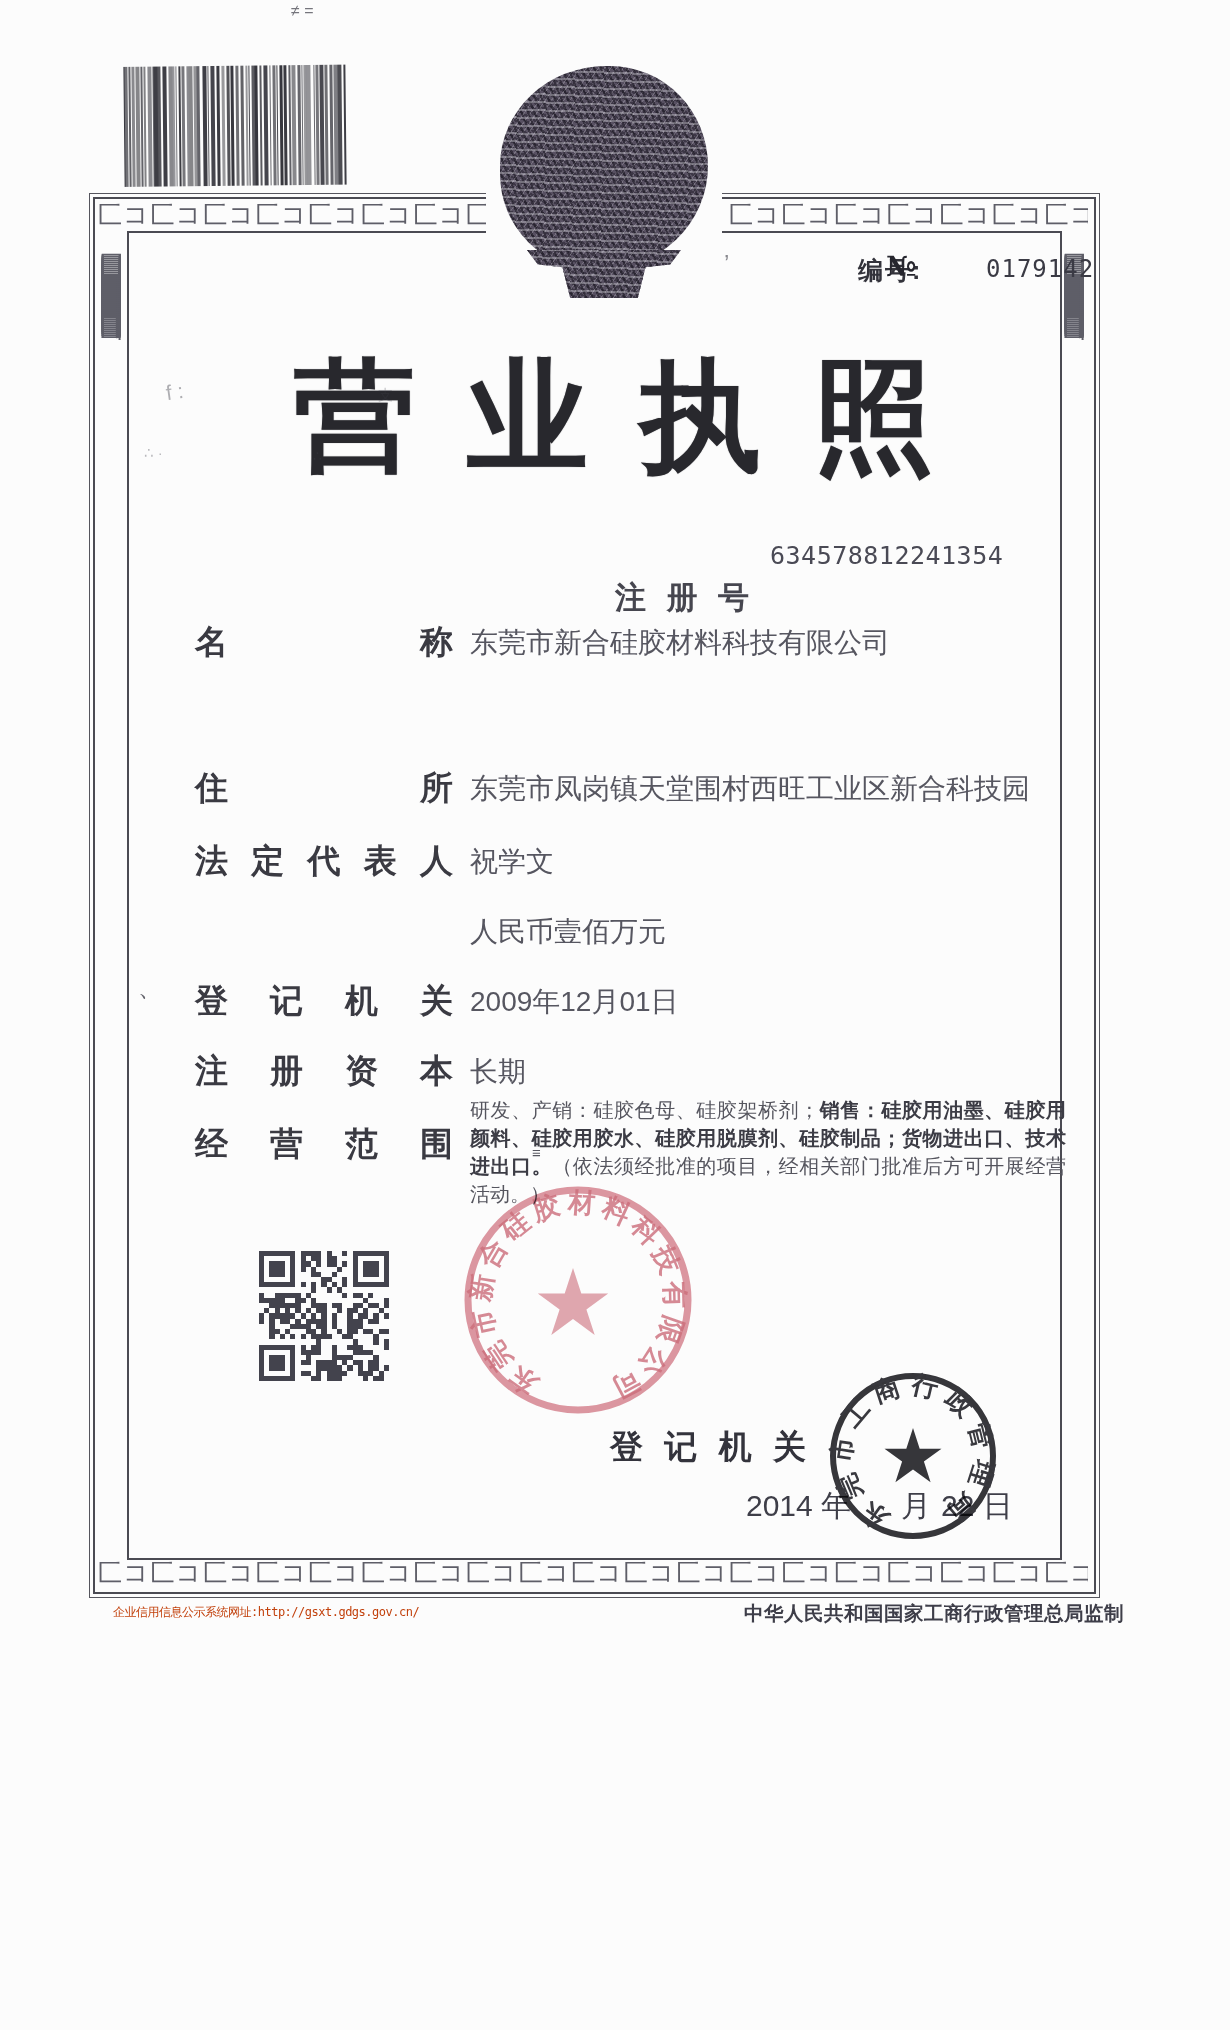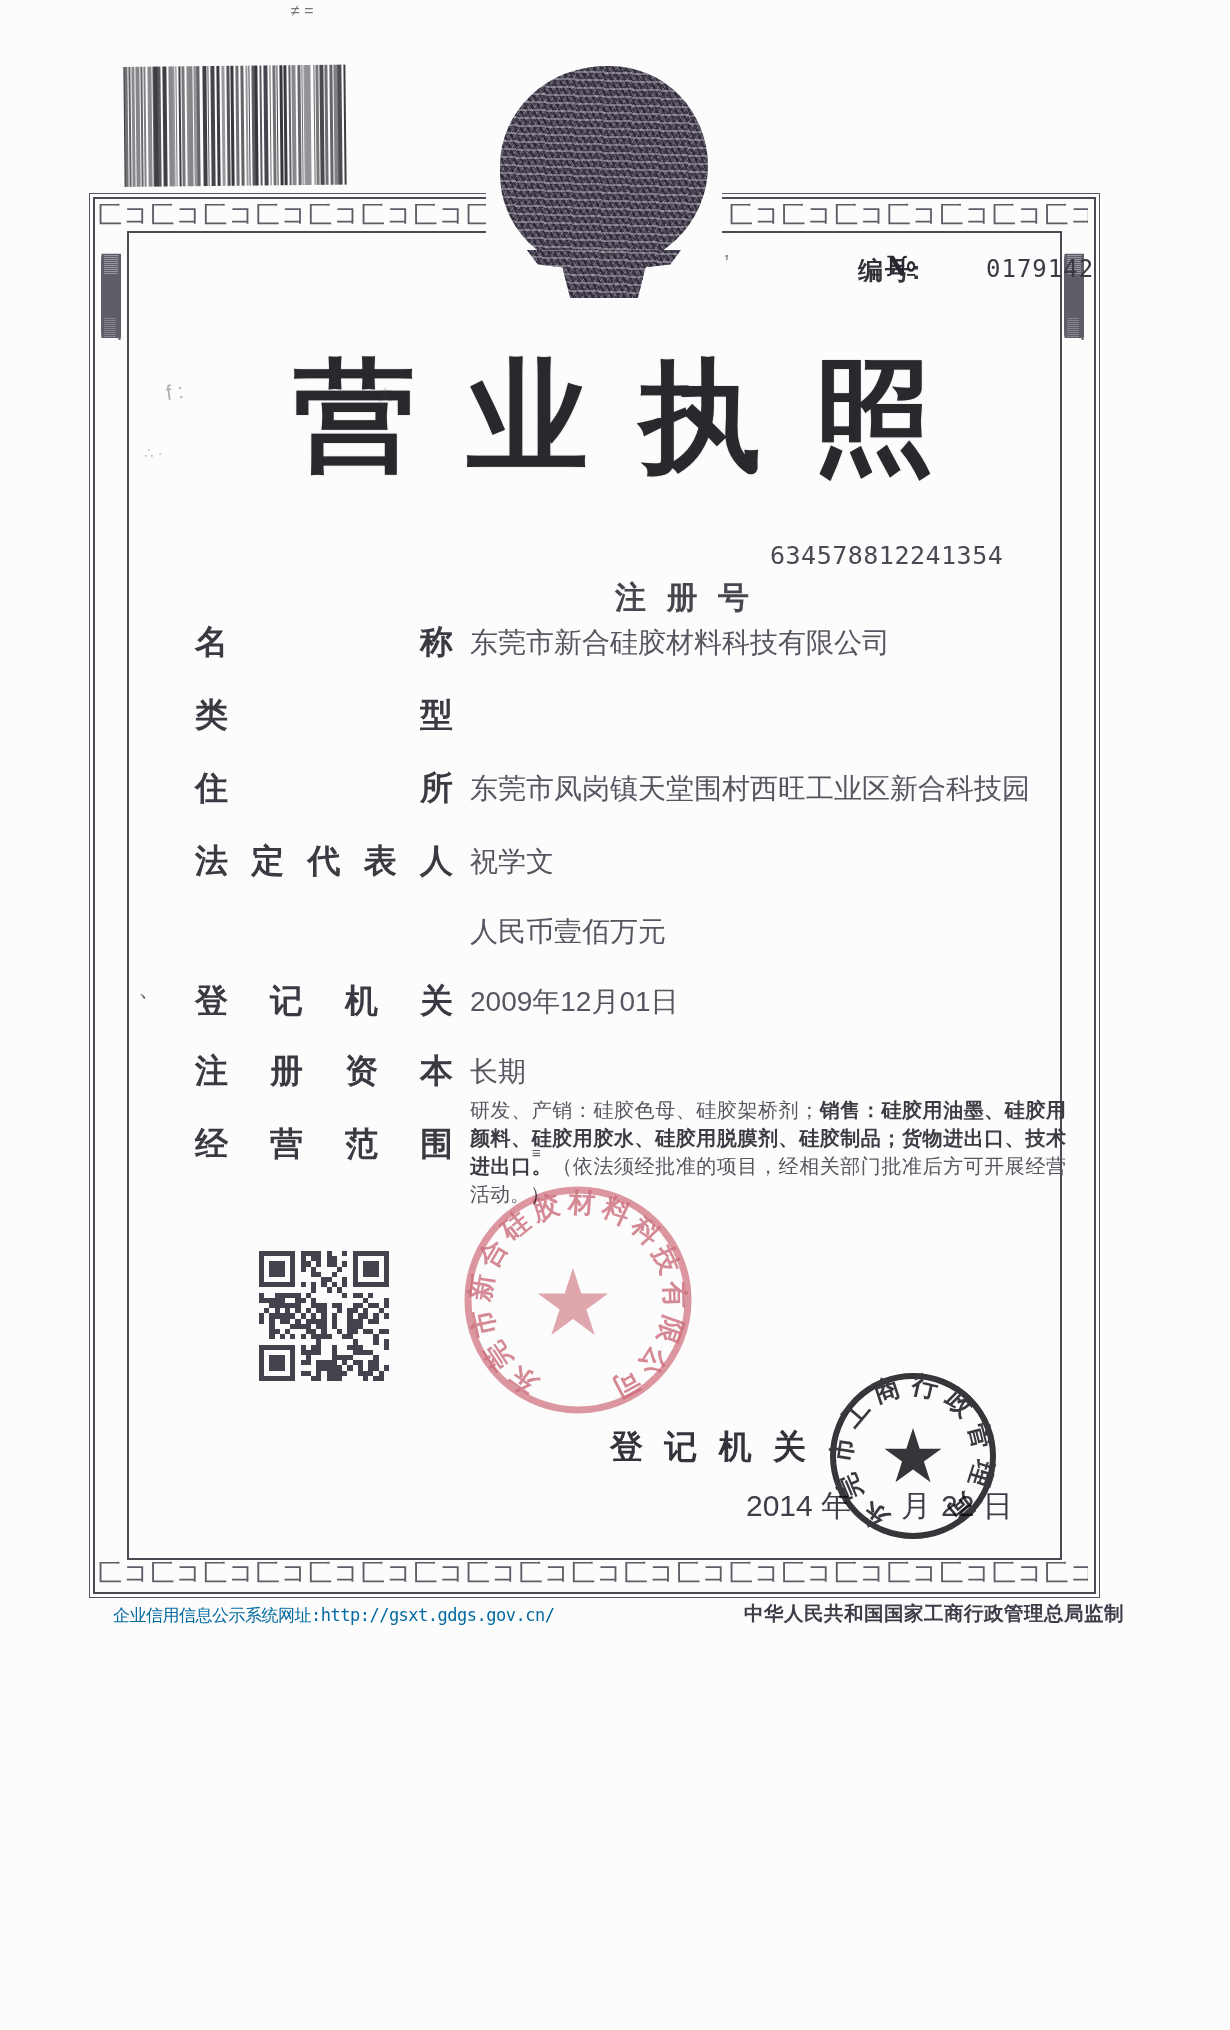--- a/index.html
+++ b/index.html
@@ -77,21 +77,21 @@
 
   
   .seal{position:absolute;mix-blend-mode:multiply;z-index:6;}
   .seal-red{left:458px;top:1180px;opacity:.85;}
   .seal-black{left:823px;top:1366px;opacity:.93;z-index:7;}
 
   
   .qr{position:absolute;left:259px;top:1251px;width:130px;height:130px;z-index:2;}
 
   
-  .footer-left{position:absolute;left:113px;top:1604px;font-size:17px;color:#0369a1;z-index:2;
+  .footer-left{position:absolute;left:113px;top:1604px;font-size:12px;color:#c2410c;z-index:2;
                font-family:"DejaVu Sans Mono","Liberation Mono",monospace;letter-spacing:-0.5px;text-align:center;}
   .footer-right{position:absolute;left:744px;top:1600px;font-size:19.5px;font-weight:600;
                 color:#3e3e49;letter-spacing:.5px;z-index:2;}
 
   .artifact{position:absolute;color:#3c3c46;z-index:2;white-space:nowrap;}
 </style>
 </head>
 <body>
 
 <div class="page">
@@ -170,21 +170,20 @@
   <div class="serial-sym">№</div>
   <div class="serial-num">0179142</div>
 
   <div class="license-title">营业执照</div>
 
   <div class="regno-label">注册号</div>
   <div class="regno-num">634578812241354</div>
 
   <div class="flabel" style="top:620px">名称</div>
   <div class="fvalue" style="top:624px">东莞市新合硅胶材料科技有限公司</div>
-  <div class="flabel" style="top:693px">类型</div>
   <div class="flabel" style="top:766px">住所</div>
   <div class="fvalue" style="top:770px">东莞市凤岗镇天堂围村西旺工业区新合科技园</div>
   <div class="flabel" style="top:839px">法定代表人</div>
   <div class="fvalue" style="top:843px">祝学文</div>
   <div class="fvalue" style="top:913px">人民币壹佰万元</div>
   <div class="flabel" style="top:979px">登记机关</div>
   <div class="fvalue" style="top:983px">2009年12月01日</div>
   <div class="flabel" style="top:1049px">注册资本</div>
   <div class="fvalue" style="top:1053px">长期</div>
 

